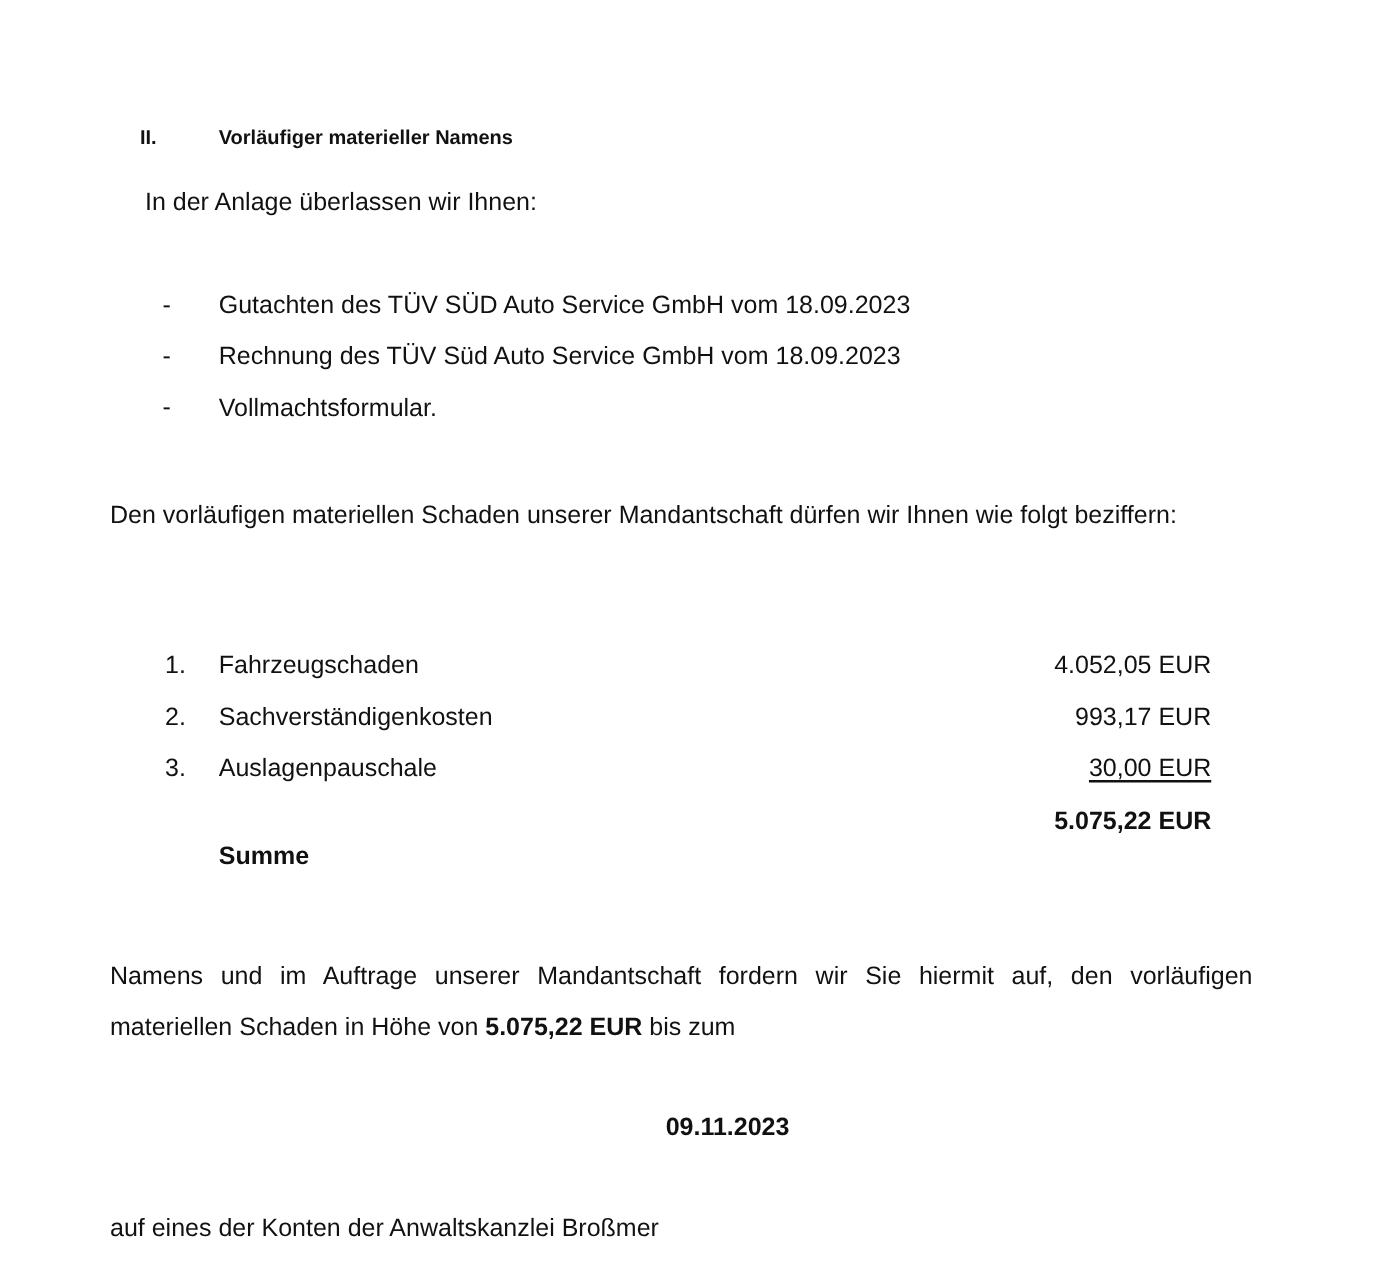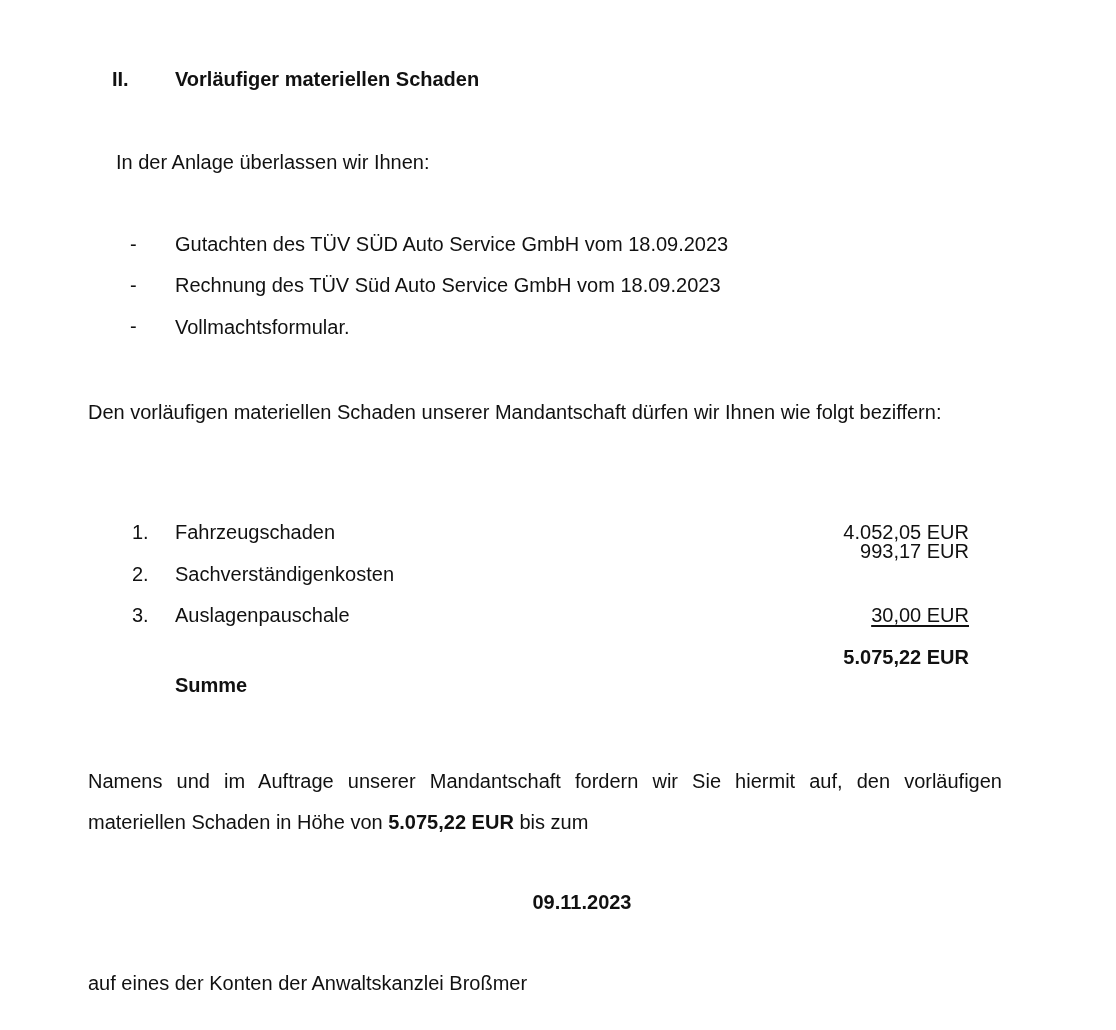--- a/index.html
+++ b/index.html
@@ -12,21 +12,22 @@
       height: 1030px;
       position: relative;
       overflow: hidden;
       font-family: "Liberation Sans", sans-serif;
       color: #111111;
       font-size: 20px;
     }
     .abs { position: absolute; white-space: nowrap; }
     .heading {
       font-weight: bold;
-      font-size: 20px;
+      font-size: 16px;
+      margin-top: 34px;
     }
     .heading-num { left: 112px; top: 68px; }
     .heading-title { left: 175px; top: 68px; }
 
     .intro { left: 88px; top: 151px; margin-left: 28px; }
 
     .list-dash { left: 130px; }
     .list-text { left: 175px; }
 
     .para {
@@ -56,21 +57,21 @@
       margin-left: 37px;
     }
     .closing { left: 88px; top: 972px; }
   </style>
 </head>
 <body>
 
 <div>
 
   <div class="abs heading heading-num">II.</div>
-  <div class="abs heading heading-title">Vorläufiger materiellen Schaden</div>
+  <div class="abs heading heading-title">Vorläufiger materieller Namens</div>
 
   <div class="abs intro">In der Anlage überlassen wir Ihnen:</div>
 
   <div>
     <div class="abs list-dash" style="top:233px;">-</div>
     <div class="abs list-text" style="top:233px;">Gutachten des TÜV SÜD Auto Service GmbH vom 18.09.2023</div>
 
     <div class="abs list-dash" style="top:274px;">-</div>
     <div class="abs list-text" style="top:274px;">Rechnung des TÜV Süd Auto Service GmbH vom 18.09.2023</div>
 
@@ -82,21 +83,21 @@
 
   <div>
     <div>
       <div class="abs item-num" style="top:521px;">1.</div>
       <div class="abs item-label" style="top:521px;">Fahrzeugschaden</div>
       <div class="abs item-amount" style="top:521px;">4.052,05 EUR</div>
     </div>
     <div>
       <div class="abs item-num" style="top:563px;">2.</div>
       <div class="abs item-label" style="top:563px;">Sachverständigenkosten</div>
-      <div class="abs item-amount" style="top:540px;text-align:right;">993,17 EUR</div>
+      <div class="abs item-amount" style="top:563px;text-align:right;">993,17 EUR</div>
     </div>
     <div>
       <div class="abs item-num" style="top:604px;">3.</div>
       <div class="abs item-label" style="top:604px;">Auslagenpauschale</div>
       <div class="abs item-amount underline" style="top:604px;">30,00 EUR</div>
     </div>
     <div>
       <div class="abs item-label bold" style="top:674px;">Summe</div>
       <div class="abs item-amount bold" style="top:646px;">5.075,22 EUR</div>
     </div>

